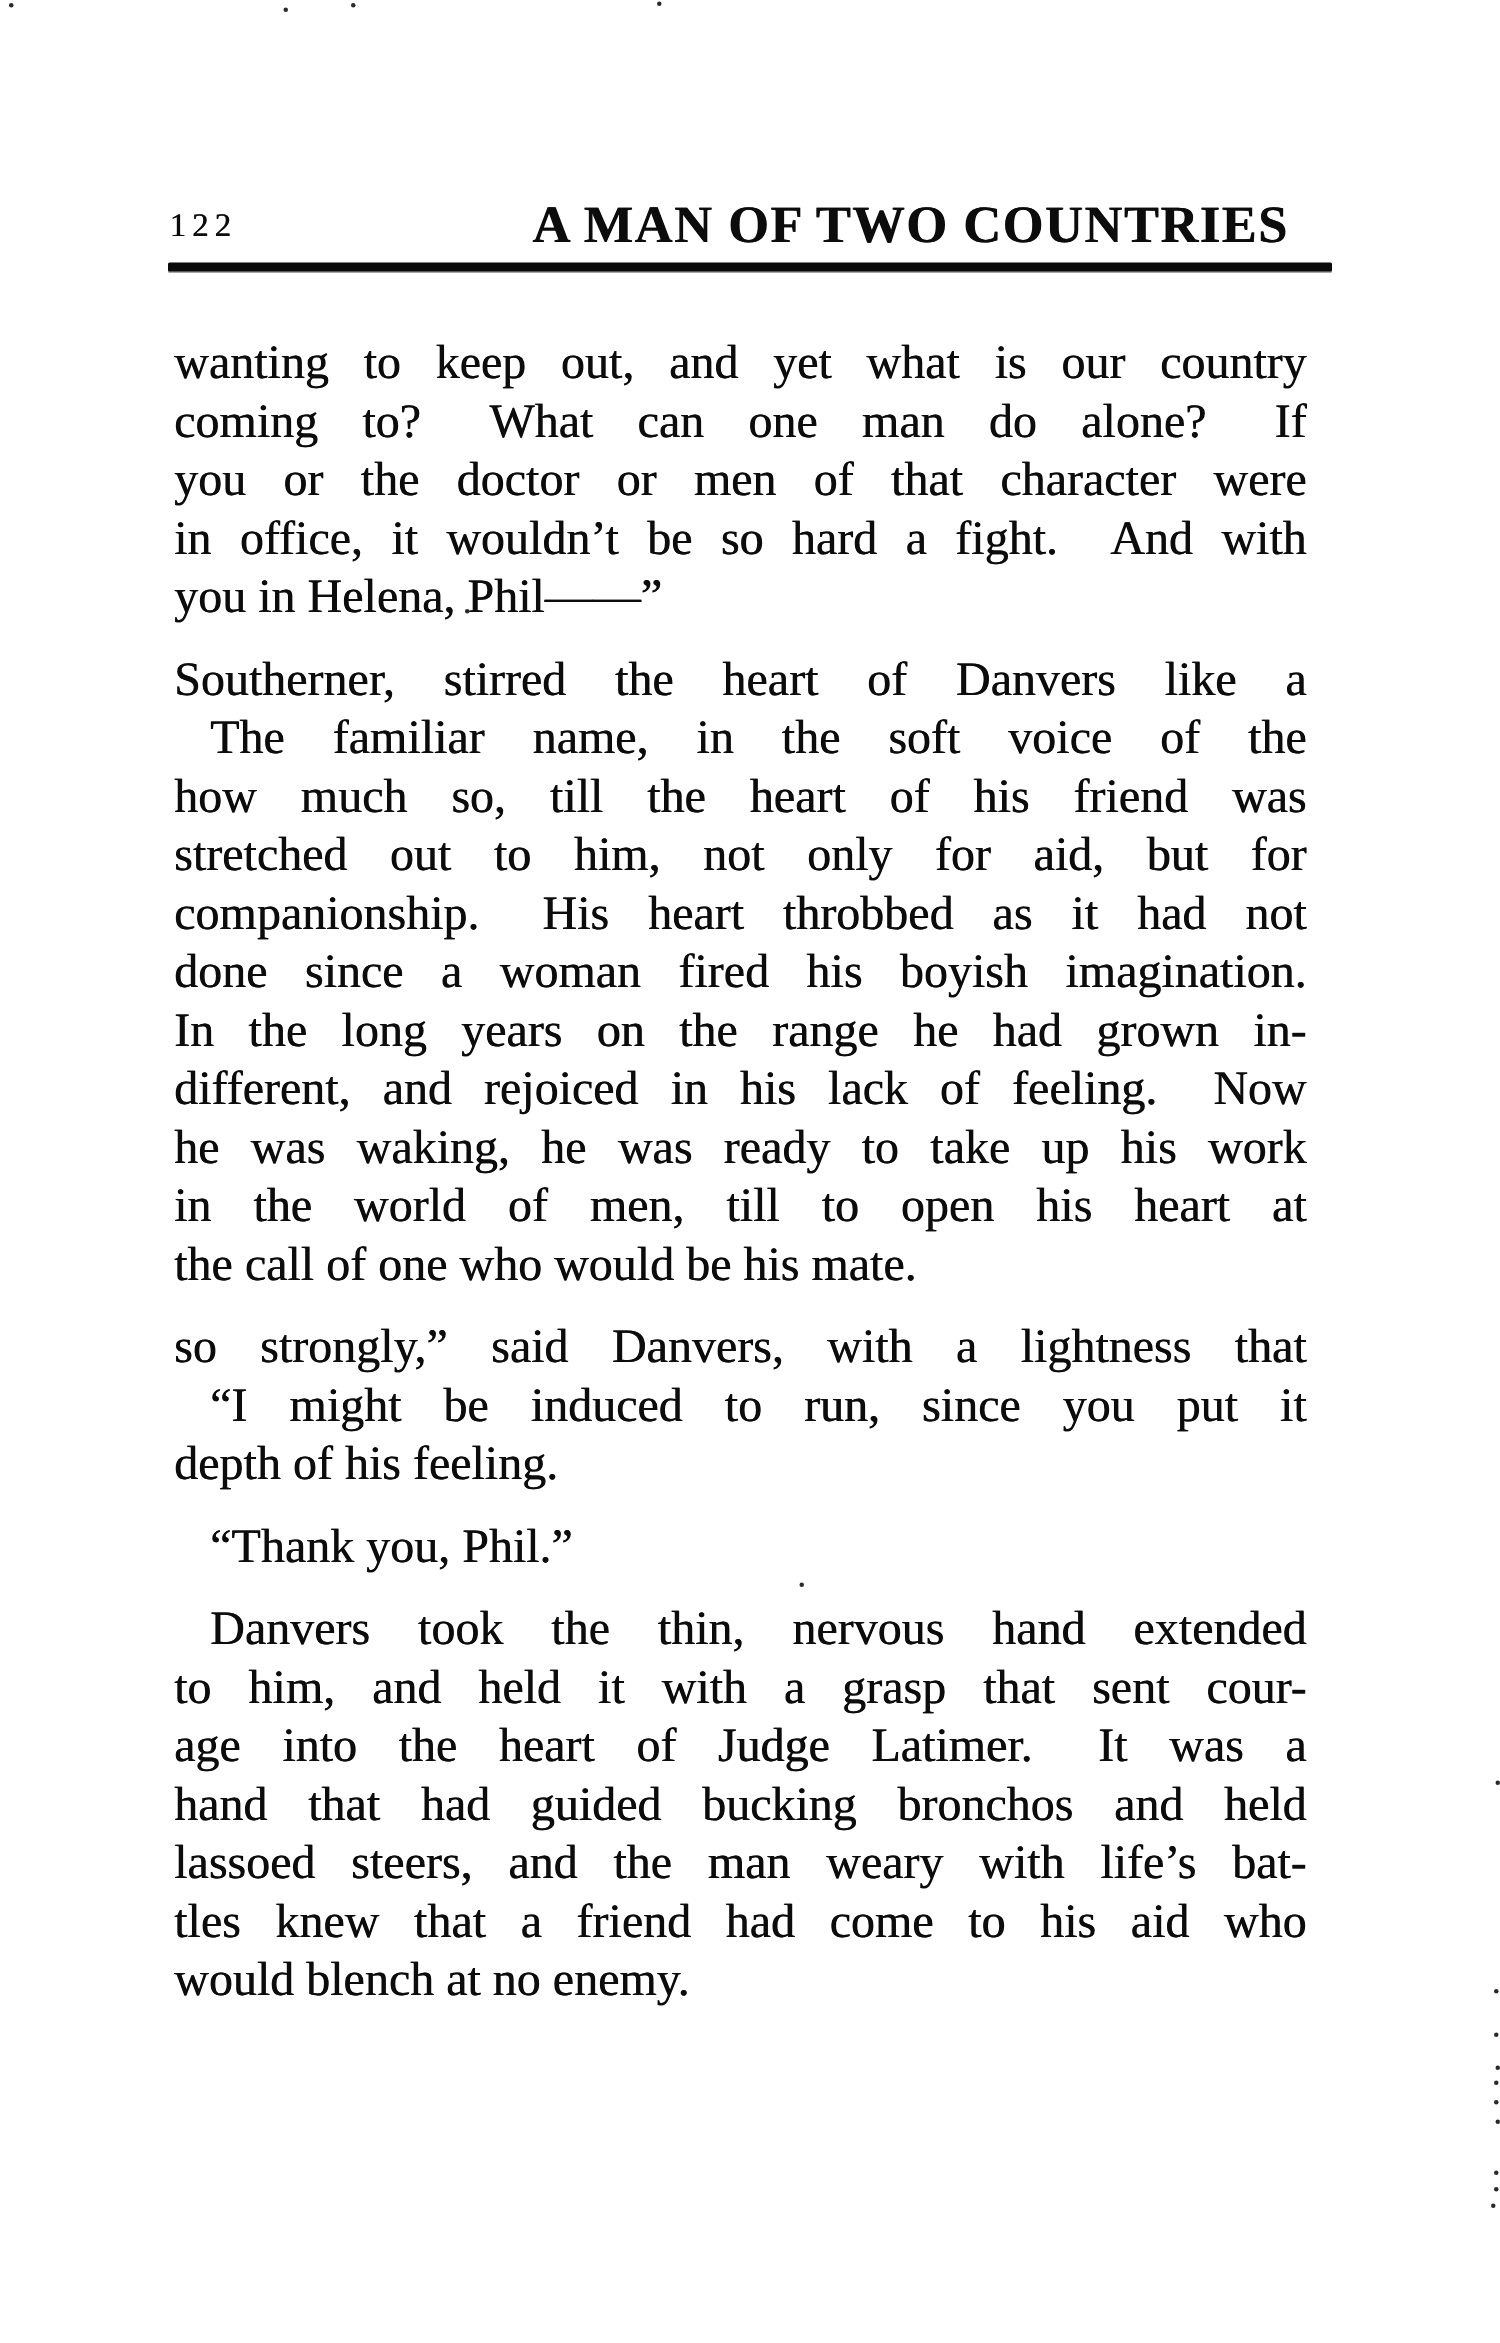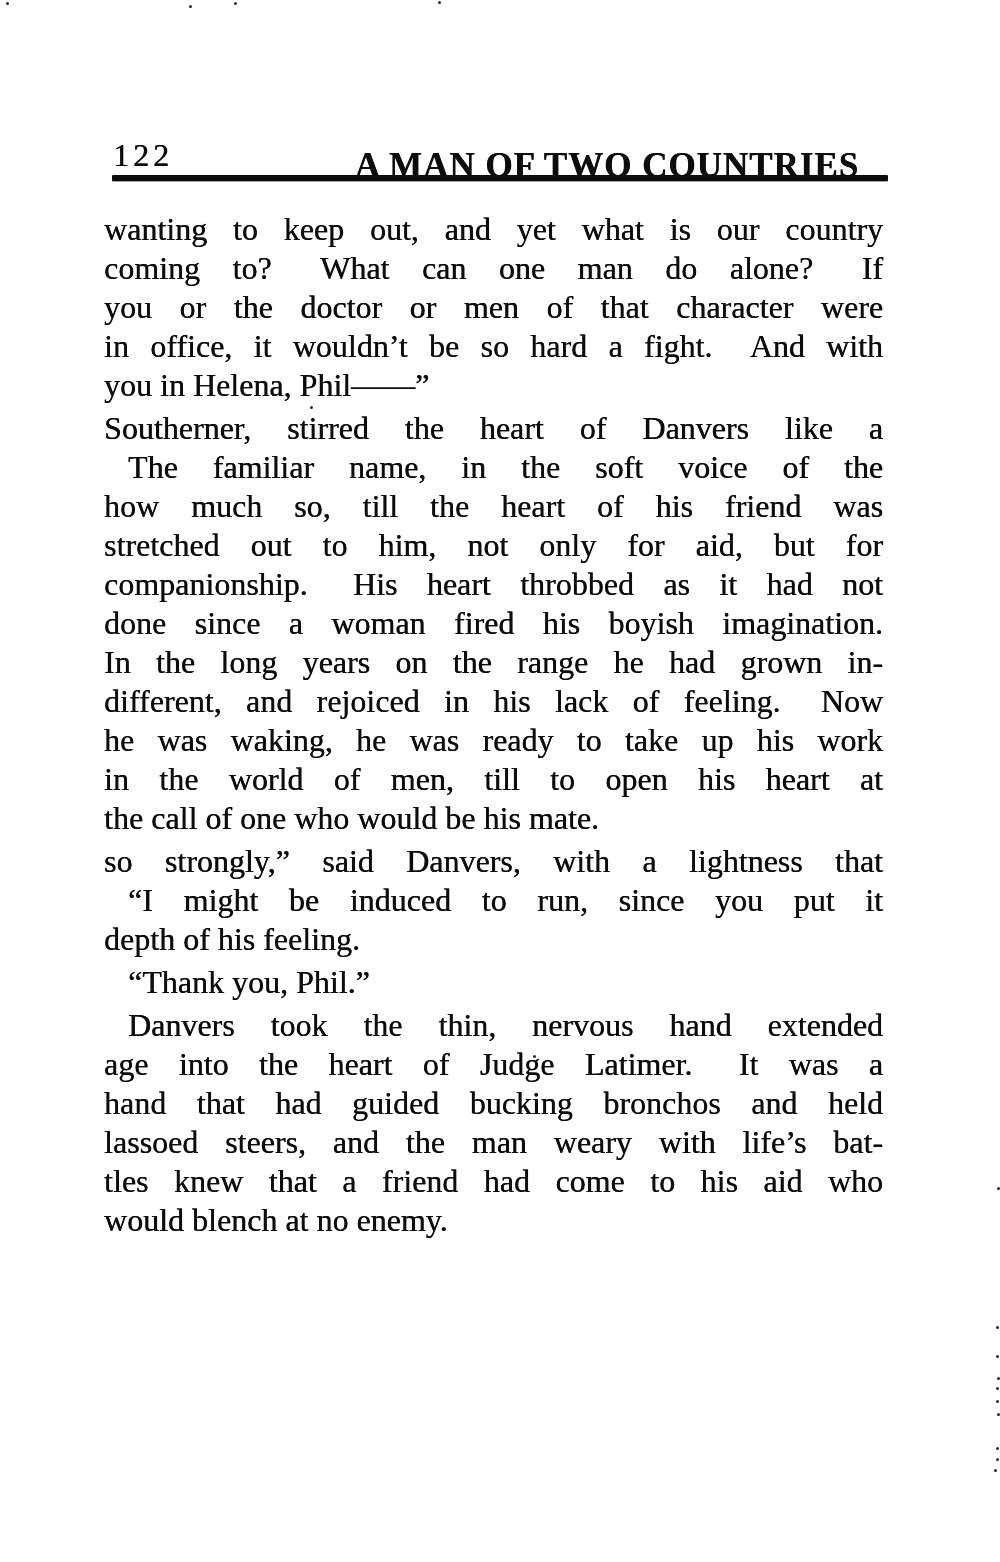--- a/index.html
+++ b/index.html
@@ -6,40 +6,40 @@
   .page{
     position:relative;
     width:1000px;height:1562px;
     background:#ffffff;
     overflow:hidden;
     font-family:"Liberation Serif","DejaVu Serif",serif;
     color:#0c0c0c;
   }
   .pagenum{
     position:absolute;left:113px;top:139px;
-    font-size:32px;letter-spacing:4px;line-height:1;
+    font-size:22px;letter-spacing:4px;line-height:1;
     text-shadow:.4px 0 currentColor;
   }
   .runhead{
-    position:absolute;left:326px;right:112px;top:148px;
+    position:absolute;left:326px;right:112px;top:132px;
     font-size:35px;font-weight:bold;letter-spacing:1px;line-height:1;
     text-align:center;white-space:nowrap;
     text-shadow:.4px 0 currentColor;
   }
   .rule{
     position:absolute;left:112px;top:175px;width:776px;height:6px;
     background:#0b0b0b;border-radius:1px;
     box-shadow:0 1px 0 rgba(0,0,0,.35);
   }
   .bodytext{
     position:absolute;left:100px;top:206px;width:787px;
     font-size:32px;line-height:39px;
     text-shadow:.35px 0 currentColor;
   }
-  .para{margin:4px;padding:0;}
+  .para{margin:16px;padding:0;}
   .line{
     height:39px;
     text-align:justify;
     text-align-last:justify;
     text-justify:inter-word;
     white-space:nowrap;
   }
   .line.last{text-align-last:left;}
   .line.indent{padding-left:24px;}
   .speck{
@@ -78,20 +78,21 @@
       <div class="para">
         <div class="line">so strongly,” said Danvers, with a lightness that</div>
         <div class="line indent">“I might be induced to run, since you put it</div>
         <div class="line last">depth of his feeling.</div>
       </div>
       <div class="para">
         <div class="line last indent">“Thank you, Phil.”</div>
       </div>
       <div class="para">
         <div class="line indent">Danvers took the thin, nervous hand extended</div>
+        <div class="line">to him, and held it with a grasp that sent cour-</div>
         <div class="line">age into the heart of Judge Latimer.  It was a</div>
         <div class="line">hand that had guided bucking bronchos and held</div>
         <div class="line">lassoed steers, and the man weary with life’s bat-</div>
         <div class="line">tles knew that a friend had come to his aid who</div>
         <div class="line last">would blench at no enemy.</div>
       </div>
     </div>
 <div class="speck" style="left: 6px; top: 2px;"></div>
     <div class="speck" style="left: 189px; top: 5px;"></div>
     <div class="speck" style="left: 234px; top: 2px;"></div>

